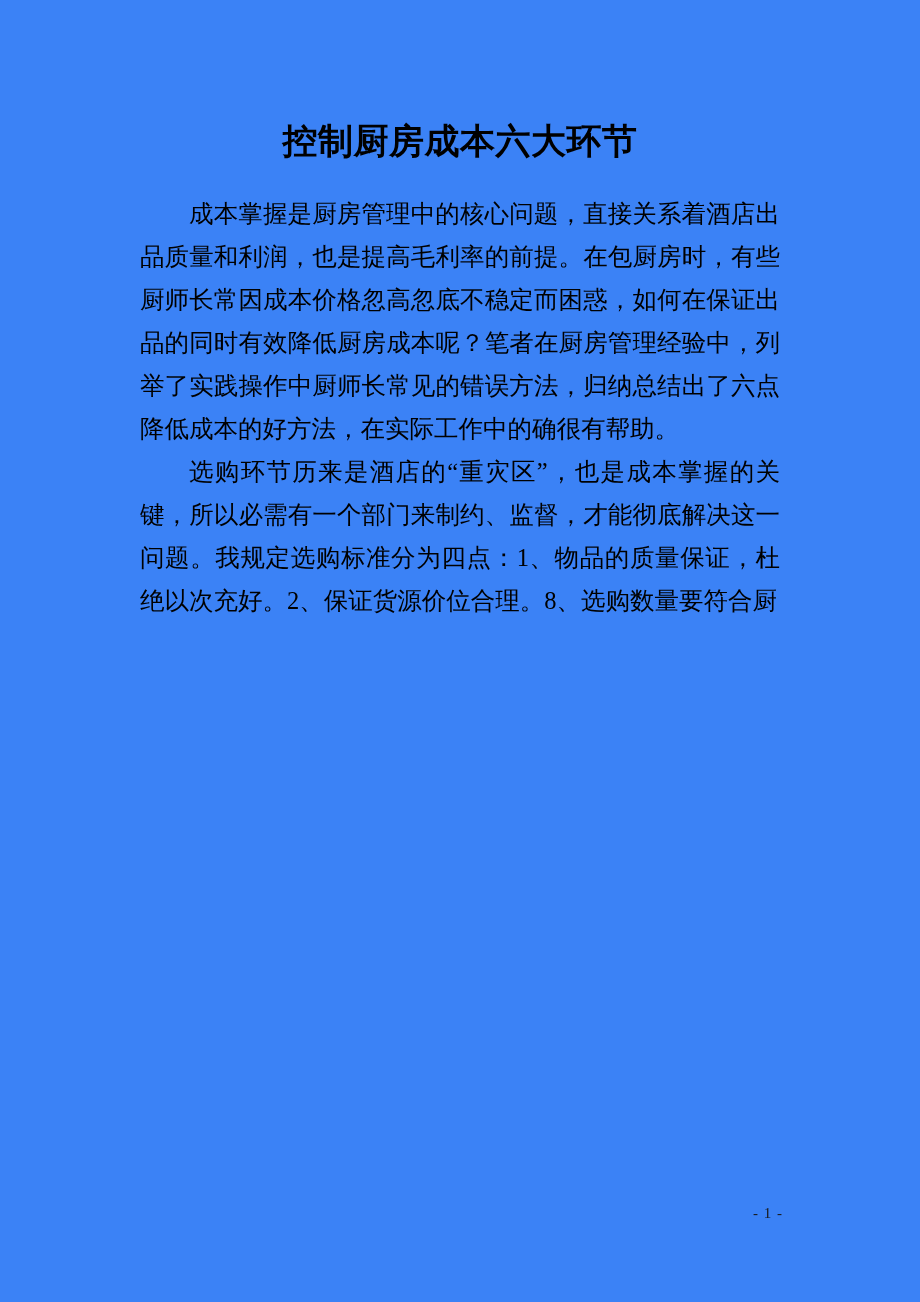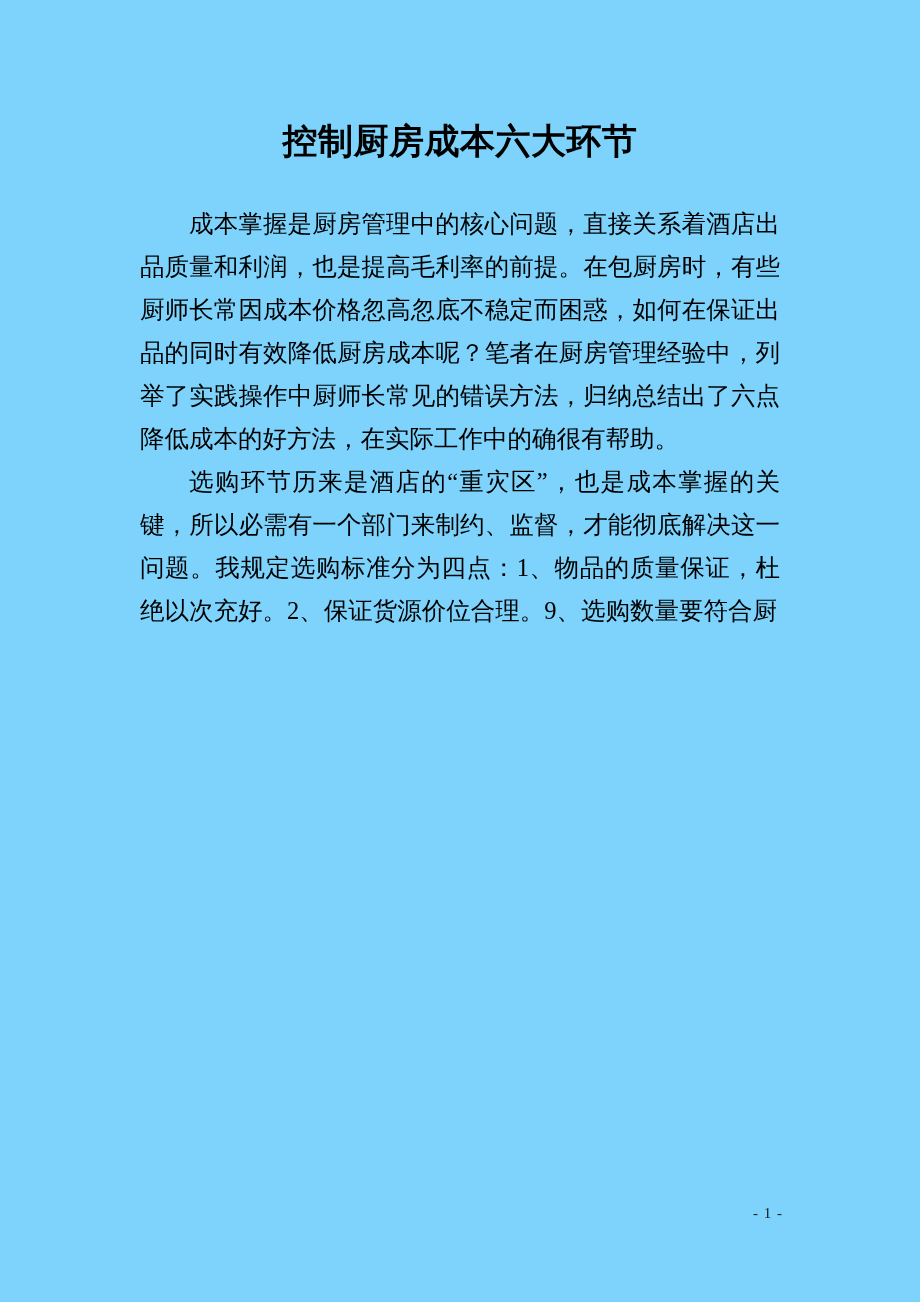--- a/index.html
+++ b/index.html
@@ -4,39 +4,39 @@
 <style>
   html, body {
     margin: 0;
     padding: 0;
     background: #ffffff;
   }
   .page {
     position: relative;
     width: 920px;
     height: 1302px;
-    background: #7dd3fc;
+    background: #3b82f6;
     color: #000000;
     font-family: "Liberation Serif", "DejaVu Serif", serif;
     overflow: hidden;
     box-sizing: border-box;
   }
   .doc-title {
     margin: 0;
     padding-top: 121px;
     text-align: center;
     font-size: 35px;
     line-height: 42px;
     font-weight: 700;
     letter-spacing: 0.5px;
   }
   .doc-body {
     position: absolute;
     left: 140px;
-    top: 202px;
+    top: 192px;
     width: 640px;
     font-size: 24.5px;
     line-height: 43px;
     text-align: justify;
     text-justify: inter-character;
   }
   .doc-body p {
     margin: 0;
     padding: 0;
     text-indent: 2em;
@@ -55,20 +55,20 @@
 </style>
 </head>
 <body>
 
 <div class="page">
 
   <h1 class="doc-title">控制厨房成本六大环节</h1>
 
   <div class="doc-body">
     <p>成本掌握是厨房管理中的核心问题，直接关系着酒店出品质量和利润，也是提高毛利率的前提。在包厨房时，有些厨师长常因成本价格忽高忽底不稳定而困惑，如何在保证出品的同时有效降低厨房成本呢？笔者在厨房管理经验中，列举了实践操作中厨师长常见的错误方法，归纳总结出了六点降低成本的好方法，在实际工作中的确很有帮助。</p>
-    <p>选购环节历来是酒店的“重灾区”，也是成本掌握的关键，所以必需有一个部门来制约、监督，才能彻底解决这一问题。我规定选购标准分为四点：1、物品的质量保证，杜绝以次充好。2、保证货源价位合理。9、选购数量要符合厨</p>
+    <p>选购环节历来是酒店的“重灾区”，也是成本掌握的关键，所以必需有一个部门来制约、监督，才能彻底解决这一问题。我规定选购标准分为四点：1、物品的质量保证，杜绝以次充好。2、保证货源价位合理。8、选购数量要符合厨</p>
   </div>
 
   <div class="page-footer">
     <span>- 1 -</span>
   </div>
 
 </div>
 
 </body></html>

